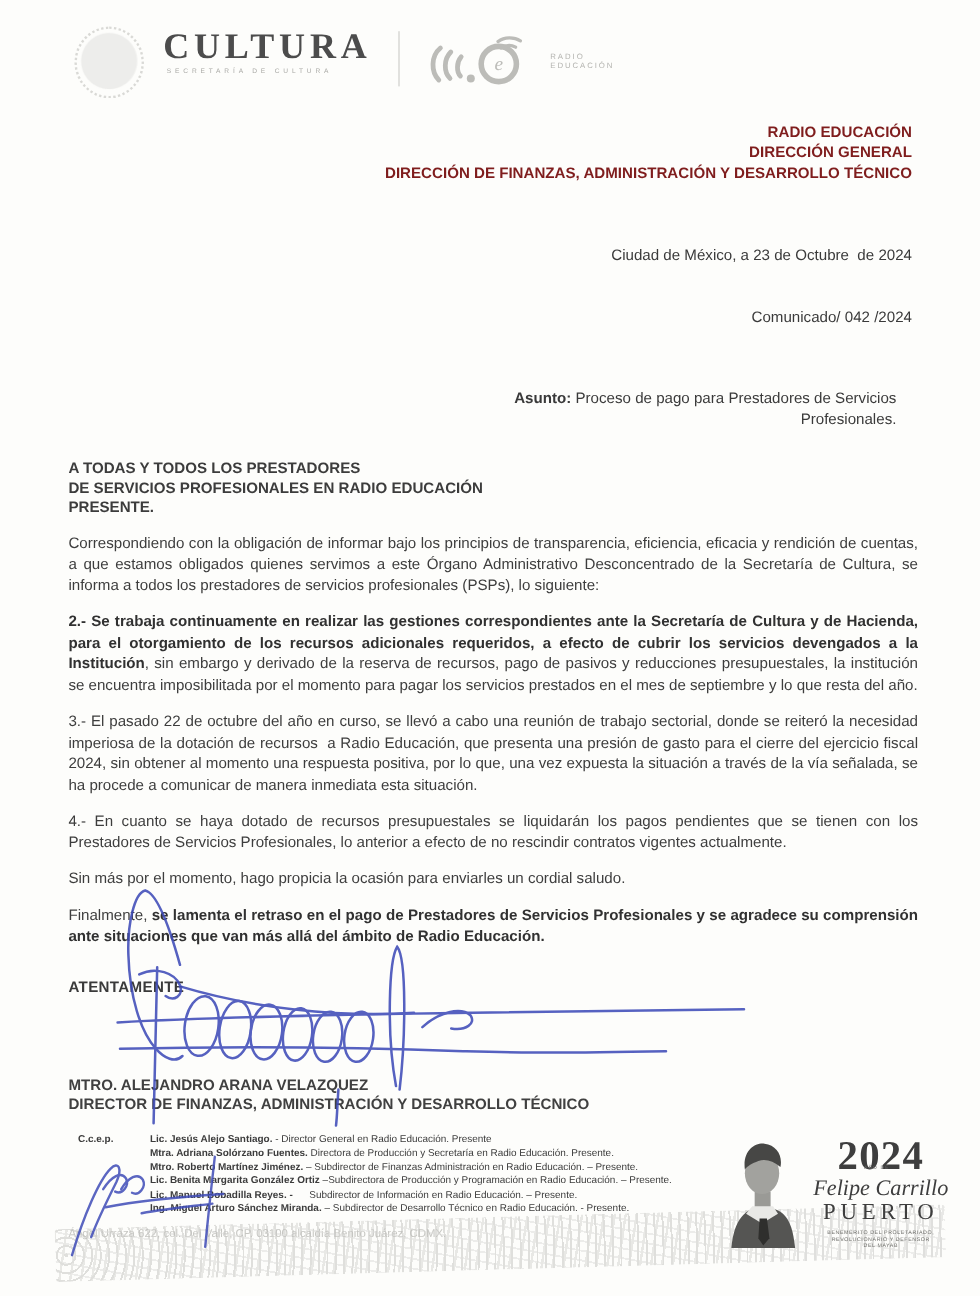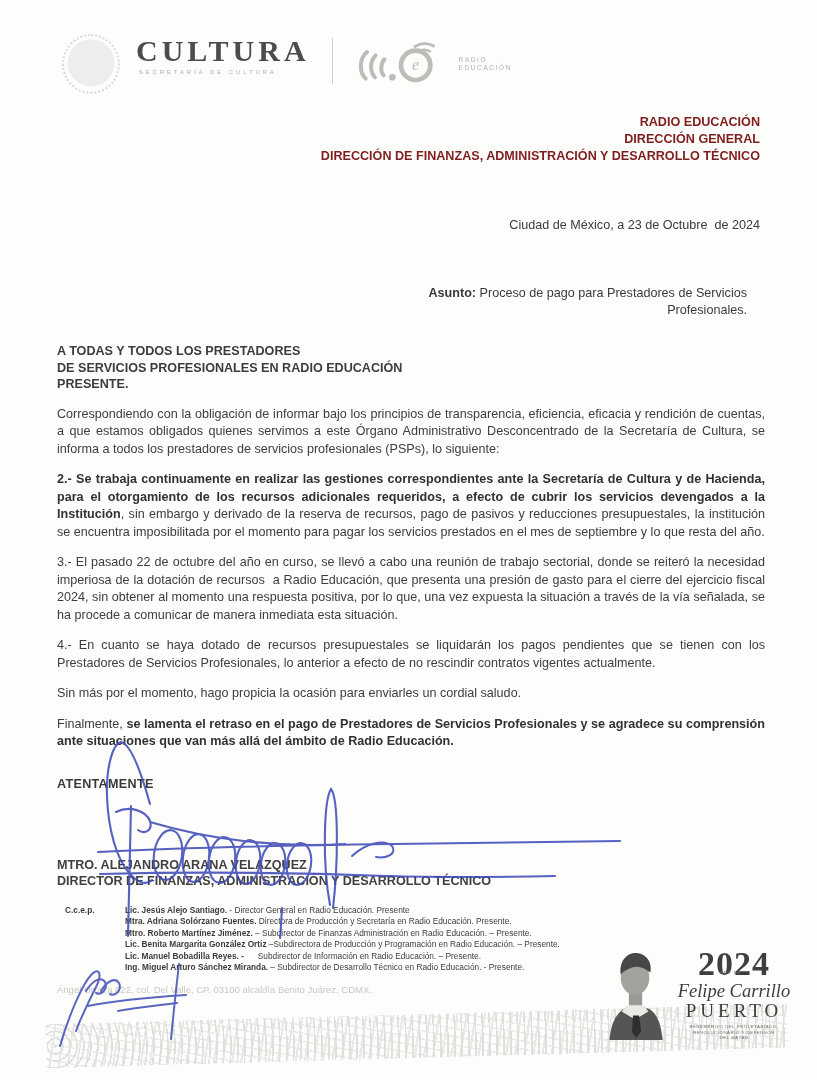--- a/index.html
+++ b/index.html
@@ -2,21 +2,21 @@
 <html><head>
 <meta charset="utf-8">
 <style>
   html,body{margin:0;padding:0;background:#e8e8e8;}
   .page{
     position:relative;width:817px;height:1080px;margin:0 auto;
     background:#fdfdfb;overflow:hidden;
     font-family:"Liberation Sans",sans-serif;color:#3a3a3a;
   }
   
-  .header{display:flex;align-items:flex-start;padding:30px 0 0 62px;}
+  .header{display:flex;align-items:flex-start;padding:18px 0 0 62px;}
   .seal{
     width:54px;height:56px;border-radius:50%;
     border:2px dotted #d6d6d2;
     background:radial-gradient(circle at 50% 48%, #ececea 0 58%, transparent 60%);
     opacity:.9;margin-top:4px;
   }
   .cultura{margin-left:16px;margin-top:6px;}
   .cultura-word{
     font-family:"Liberation Serif",serif;font-weight:bold;font-size:30px;
     letter-spacing:4px;color:#4c4c4c;line-height:30px;
@@ -107,20 +107,21 @@
   </div>
 
   <div class="letterhead">
     <div>RADIO EDUCACIÓN</div>
     <div>DIRECCIÓN GENERAL</div>
     <div>DIRECCIÓN DE FINANZAS, ADMINISTRACIÓN Y DESARROLLO TÉCNICO</div>
   </div>
 
   <div class="dateblock">
     <div>Ciudad de México, a 23 de Octubre  de 2024</div>
+    <div>Comunicado/ 042 /2024</div>
   </div>
 
   <div class="subject"><b>Asunto:</b><span> Proceso de pago para Prestadores de Servicios Profesionales.</span></div>
 
   <div class="recipient">
     <div>A TODAS Y TODOS LOS PRESTADORES</div>
     <div>DE SERVICIOS PROFESIONALES EN RADIO EDUCACIÓN</div>
     <div>PRESENTE.</div>
   </div>
 

